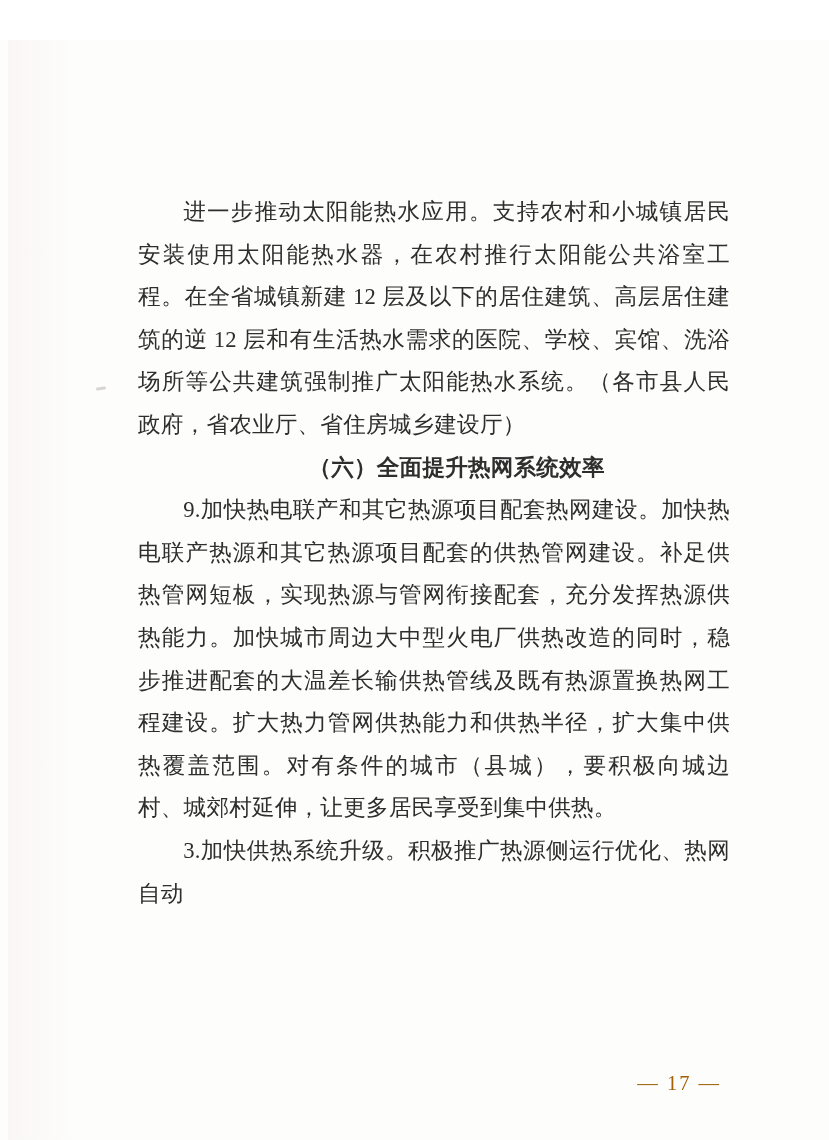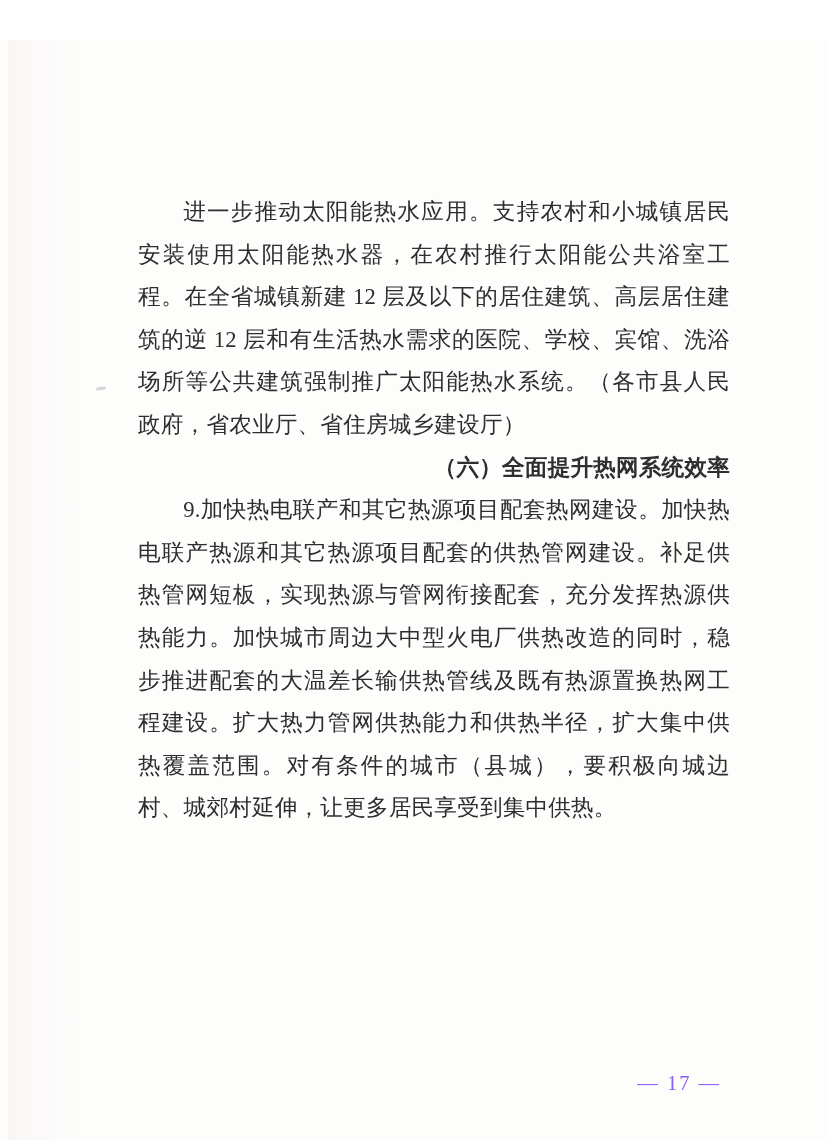--- a/index.html
+++ b/index.html
@@ -50,42 +50,43 @@
     margin: 0;
     font-size: 22.6px;
     line-height: 42.6px;
     text-align: justify;
     text-justify: inter-character;
     text-indent: 2em;
     letter-spacing: 0.2px;
   }
   .content p.heading {
     font-weight: bold;
-    text-align: right;
+    text-align: center;
   }
   .page-footer {
     position: absolute;
     top: 1028px;
     right: 108px;
     font-size: 20.5px;
     line-height: 30px;
-    color: #8b5cf6;
+    color: #a16207;
     letter-spacing: 2px;
     white-space: nowrap;
   }
 </style>
 </head>
 <body>
 
 <div class="page">
 
   <div class="scan-edge"></div>
   <div class="scan-speck"></div>
 
   <div class="content">
     <p>进一步推动太阳能热水应用。支持农村和小城镇居民安装使用太阳能热水器，在农村推行太阳能公共浴室工程。在全省城镇新建 12 层及以下的居住建筑、高层居住建筑的逆 12 层和有生活热水需求的医院、学校、宾馆、洗浴场所等公共建筑强制推广太阳能热水系统。（各市县人民政府，省农业厅、省住房城乡建设厅）</p>
     <p class="heading">（六）全面提升热网系统效率</p>
     <p>9.加快热电联产和其它热源项目配套热网建设。加快热电联产热源和其它热源项目配套的供热管网建设。补足供热管网短板，实现热源与管网衔接配套，充分发挥热源供热能力。加快城市周边大中型火电厂供热改造的同时，稳步推进配套的大温差长输供热管线及既有热源置换热网工程建设。扩大热力管网供热能力和供热半径，扩大集中供热覆盖范围。对有条件的城市（县城），要积极向城边村、城郊村延伸，让更多居民享受到集中供热。</p>
+    <p>3.加快供热系统升级。积极推广热源侧运行优化、热网自动</p>
   </div>
 
   <div class="page-footer">— 17 —</div>
 
 </div>
 
 </body></html>

